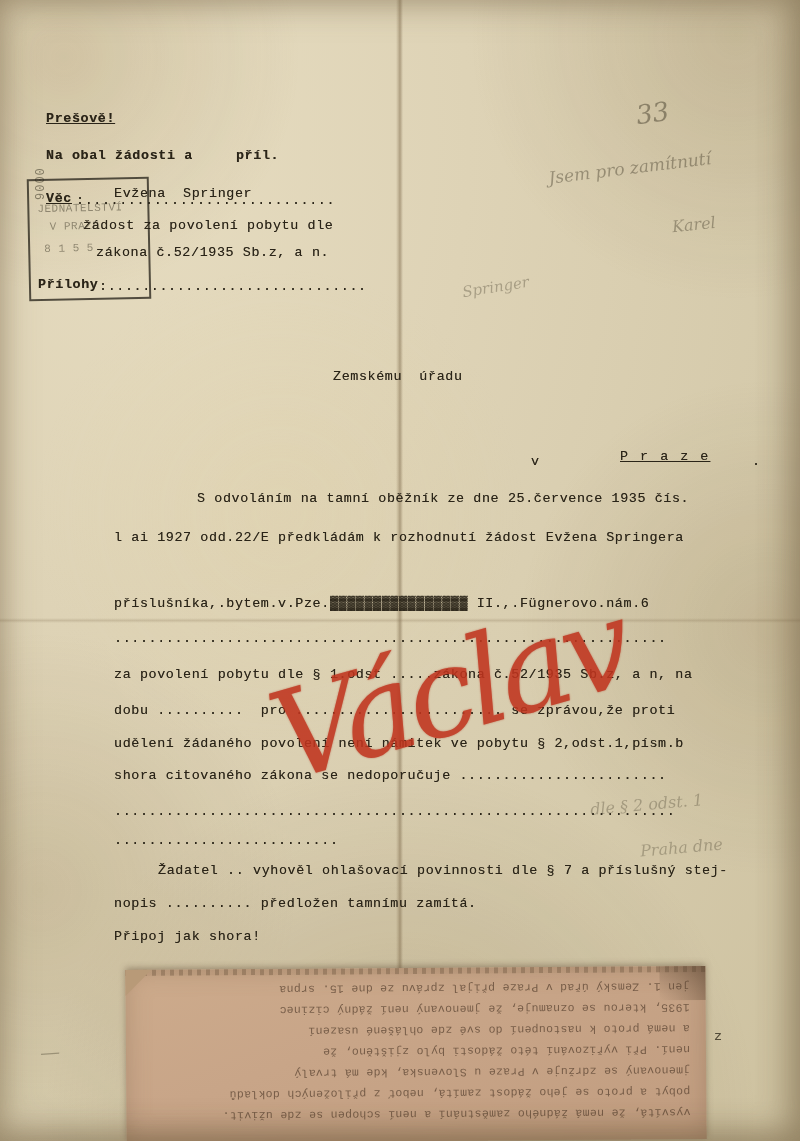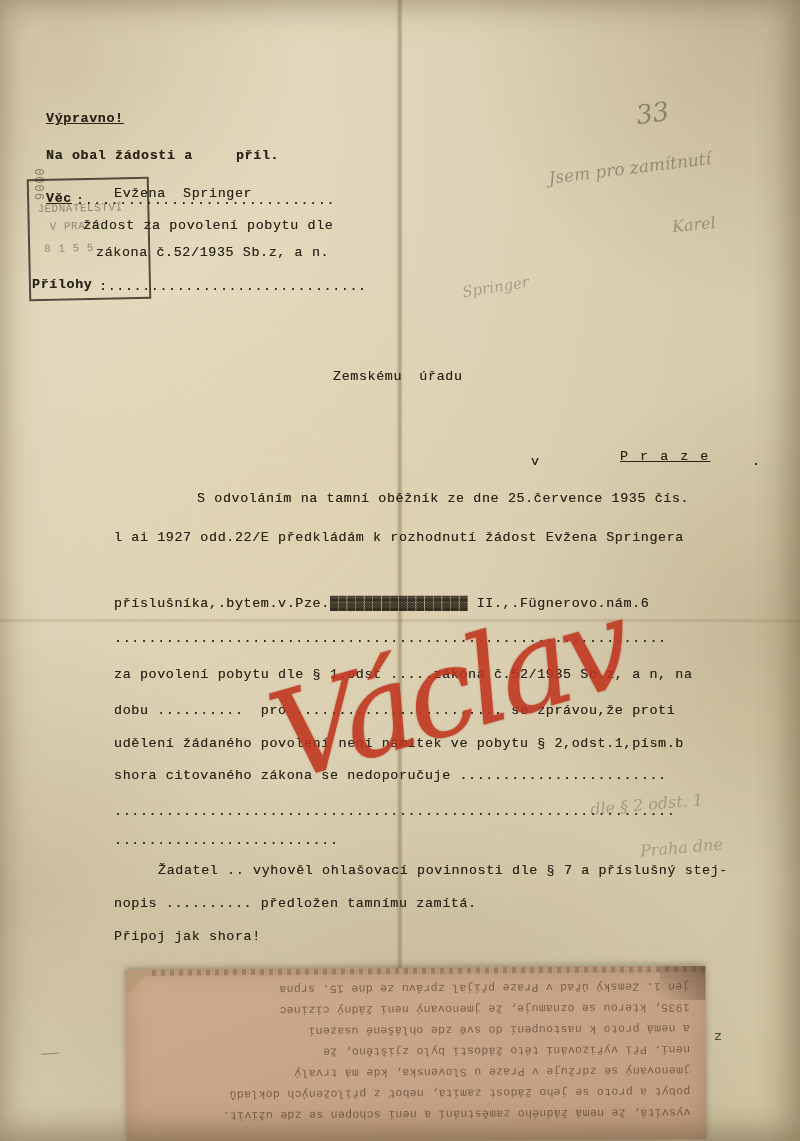--- a/index.html
+++ b/index.html
@@ -197,30 +197,30 @@
   <div class="fold-h"></div>
 
   <div class="stamp-vert">9000</div>
 
   <div class="stamp-box">
     <div class="stamp-text" style="left:8px; top:22px;">JEDNATELSTVÍ</div>
     <div class="stamp-text" style="left:20px; top:40px;">V PRAZE</div>
     <div class="stamp-text" style="left:14px; top:62px;">8 1 5 5</div>
   </div>
 
-  <div class="typed bold u" style="left:46px; top:112px;">Výpravno!</div>
+  <div class="typed bold u" style="left:46px; top:112px;">Prešově!</div>
   <div class="typed bold" style="left:46px; top:149px;">Na obal žádosti a     příl.</div>
 
   <div class="typed bold" style="left:46px; top:192px;text-decoration:underline;">Věc</div>
   <div class="typed" style="left:76px; top:194px;">:.............................</div>
   <div class="typed" style="left:114px; top:187px;">Evžena  Springer</div>
   <div class="typed" style="left:83px; top:219px;">žádost za povolení pobytu dle</div>
   <div class="typed" style="left:96px; top:246px;text-align:center;">zákona č.52/1935 Sb.z, a n.</div>
 
-  <div class="typed bold" style="left:32px; top:278px;">Přílohy</div>
+  <div class="typed bold" style="left:38px; top:278px;">Přílohy</div>
   <div class="typed" style="left:99px; top:280px;">:..............................</div>
 
   <div class="typed" style="left:333px; top:370px;">Zemskému  úřadu</div>
 
   <div class="typed" style="left:531px; top:455px;">v</div>
   <div class="typed u" style="left:620px; top:450px; letter-spacing:2px;">P r a z e</div>
   <div class="typed" style="left:752px; top:455px;">.</div>
 
   <div class="typed" style="left:197px; top:492px;">S odvoláním na tamní oběžník ze dne 25.července 1935 čís.</div>
   <div class="typed" style="left:114px; top:531px;">l ai 1927 odd.22/E předkládám k rozhodnutí žádost Evžena Springera</div>

